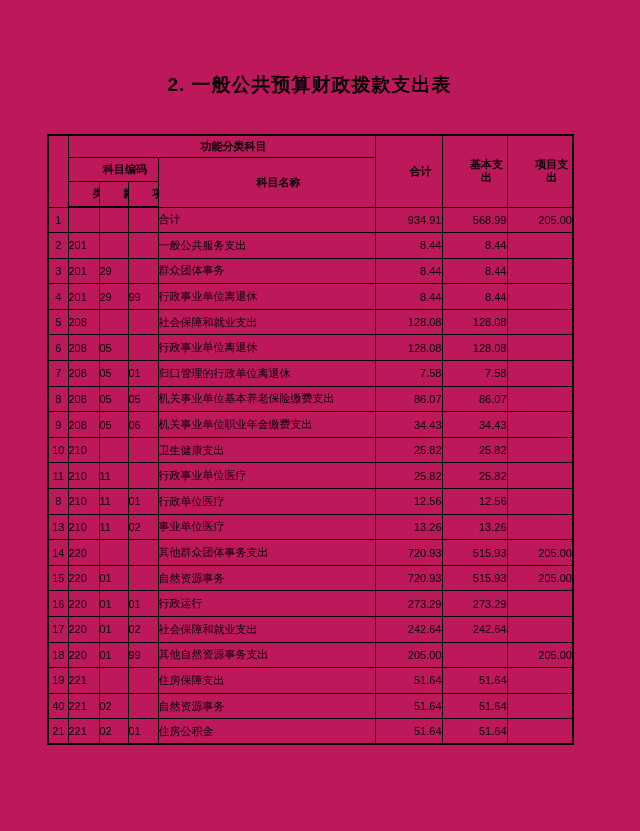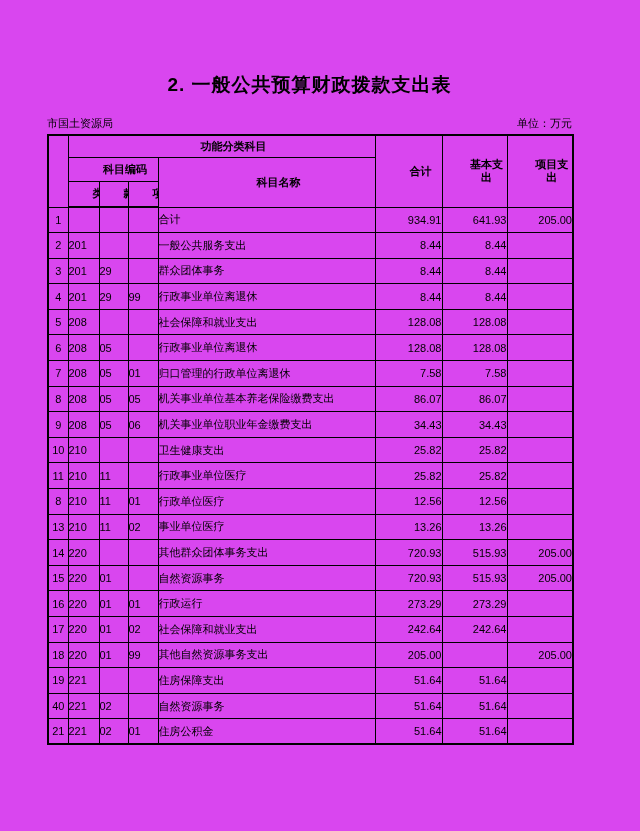--- a/index.html
+++ b/index.html
@@ -1,20 +1,20 @@
 <!DOCTYPE html>
 <html><head>
 <meta charset="utf-8">
 <style>
   html, body { margin: 0; padding: 0; background: #ffffff; }
   .page {
     position: relative;
     width: 640px;
     height: 831px;
-    background: #d946ef;
+    background: #be185d;
     font-family: "Liberation Sans", sans-serif;
     color: #000000;
     overflow: hidden;
   }
   .title {
     position: absolute;
     top: 70px;
     left: 47px;
     width: 525px;
     margin: 0;
@@ -70,24 +70,20 @@
   td.c-name { text-align: left; padding-left: 3px; }
   td.c-num  { text-align: right; padding-right: 3px; }
 </style>
 </head>
 <body>
 
 <div class="page">
 
   <h1 class="title">2. 一般公共预算财政拨款支出表</h1>
 
-  <div class="meta-row">
-    <span>市国土资源局</span>
-    <span>单位：万元</span>
-  </div>
 
   <table class="budget">
     <colgroup>
       <col style="width:20px">
         <col style="width:31px">
         <col style="width:29px">
         <col style="width:30px">
       <col style="width:217px">
         <col style="width:67px">
         <col style="width:65px">
@@ -112,21 +108,21 @@
       </tr>
     </thead>
     <tbody>
       <tr>
         <td class="c-no">1</td>
         <td class="c-code"></td>
         <td class="c-code"></td>
         <td class="c-code"></td>
         <td class="c-name">合计</td>
         <td class="c-num">934.91</td>
-        <td class="c-num">641.93</td>
+        <td class="c-num">568.99</td>
         <td class="c-num">205.00</td>
       </tr>
       <tr>
         <td class="c-no">2</td>
         <td class="c-code">201</td>
         <td class="c-code"></td>
         <td class="c-code"></td>
         <td class="c-name">一般公共服务支出</td>
         <td class="c-num">8.44</td>
         <td class="c-num">8.44</td>

